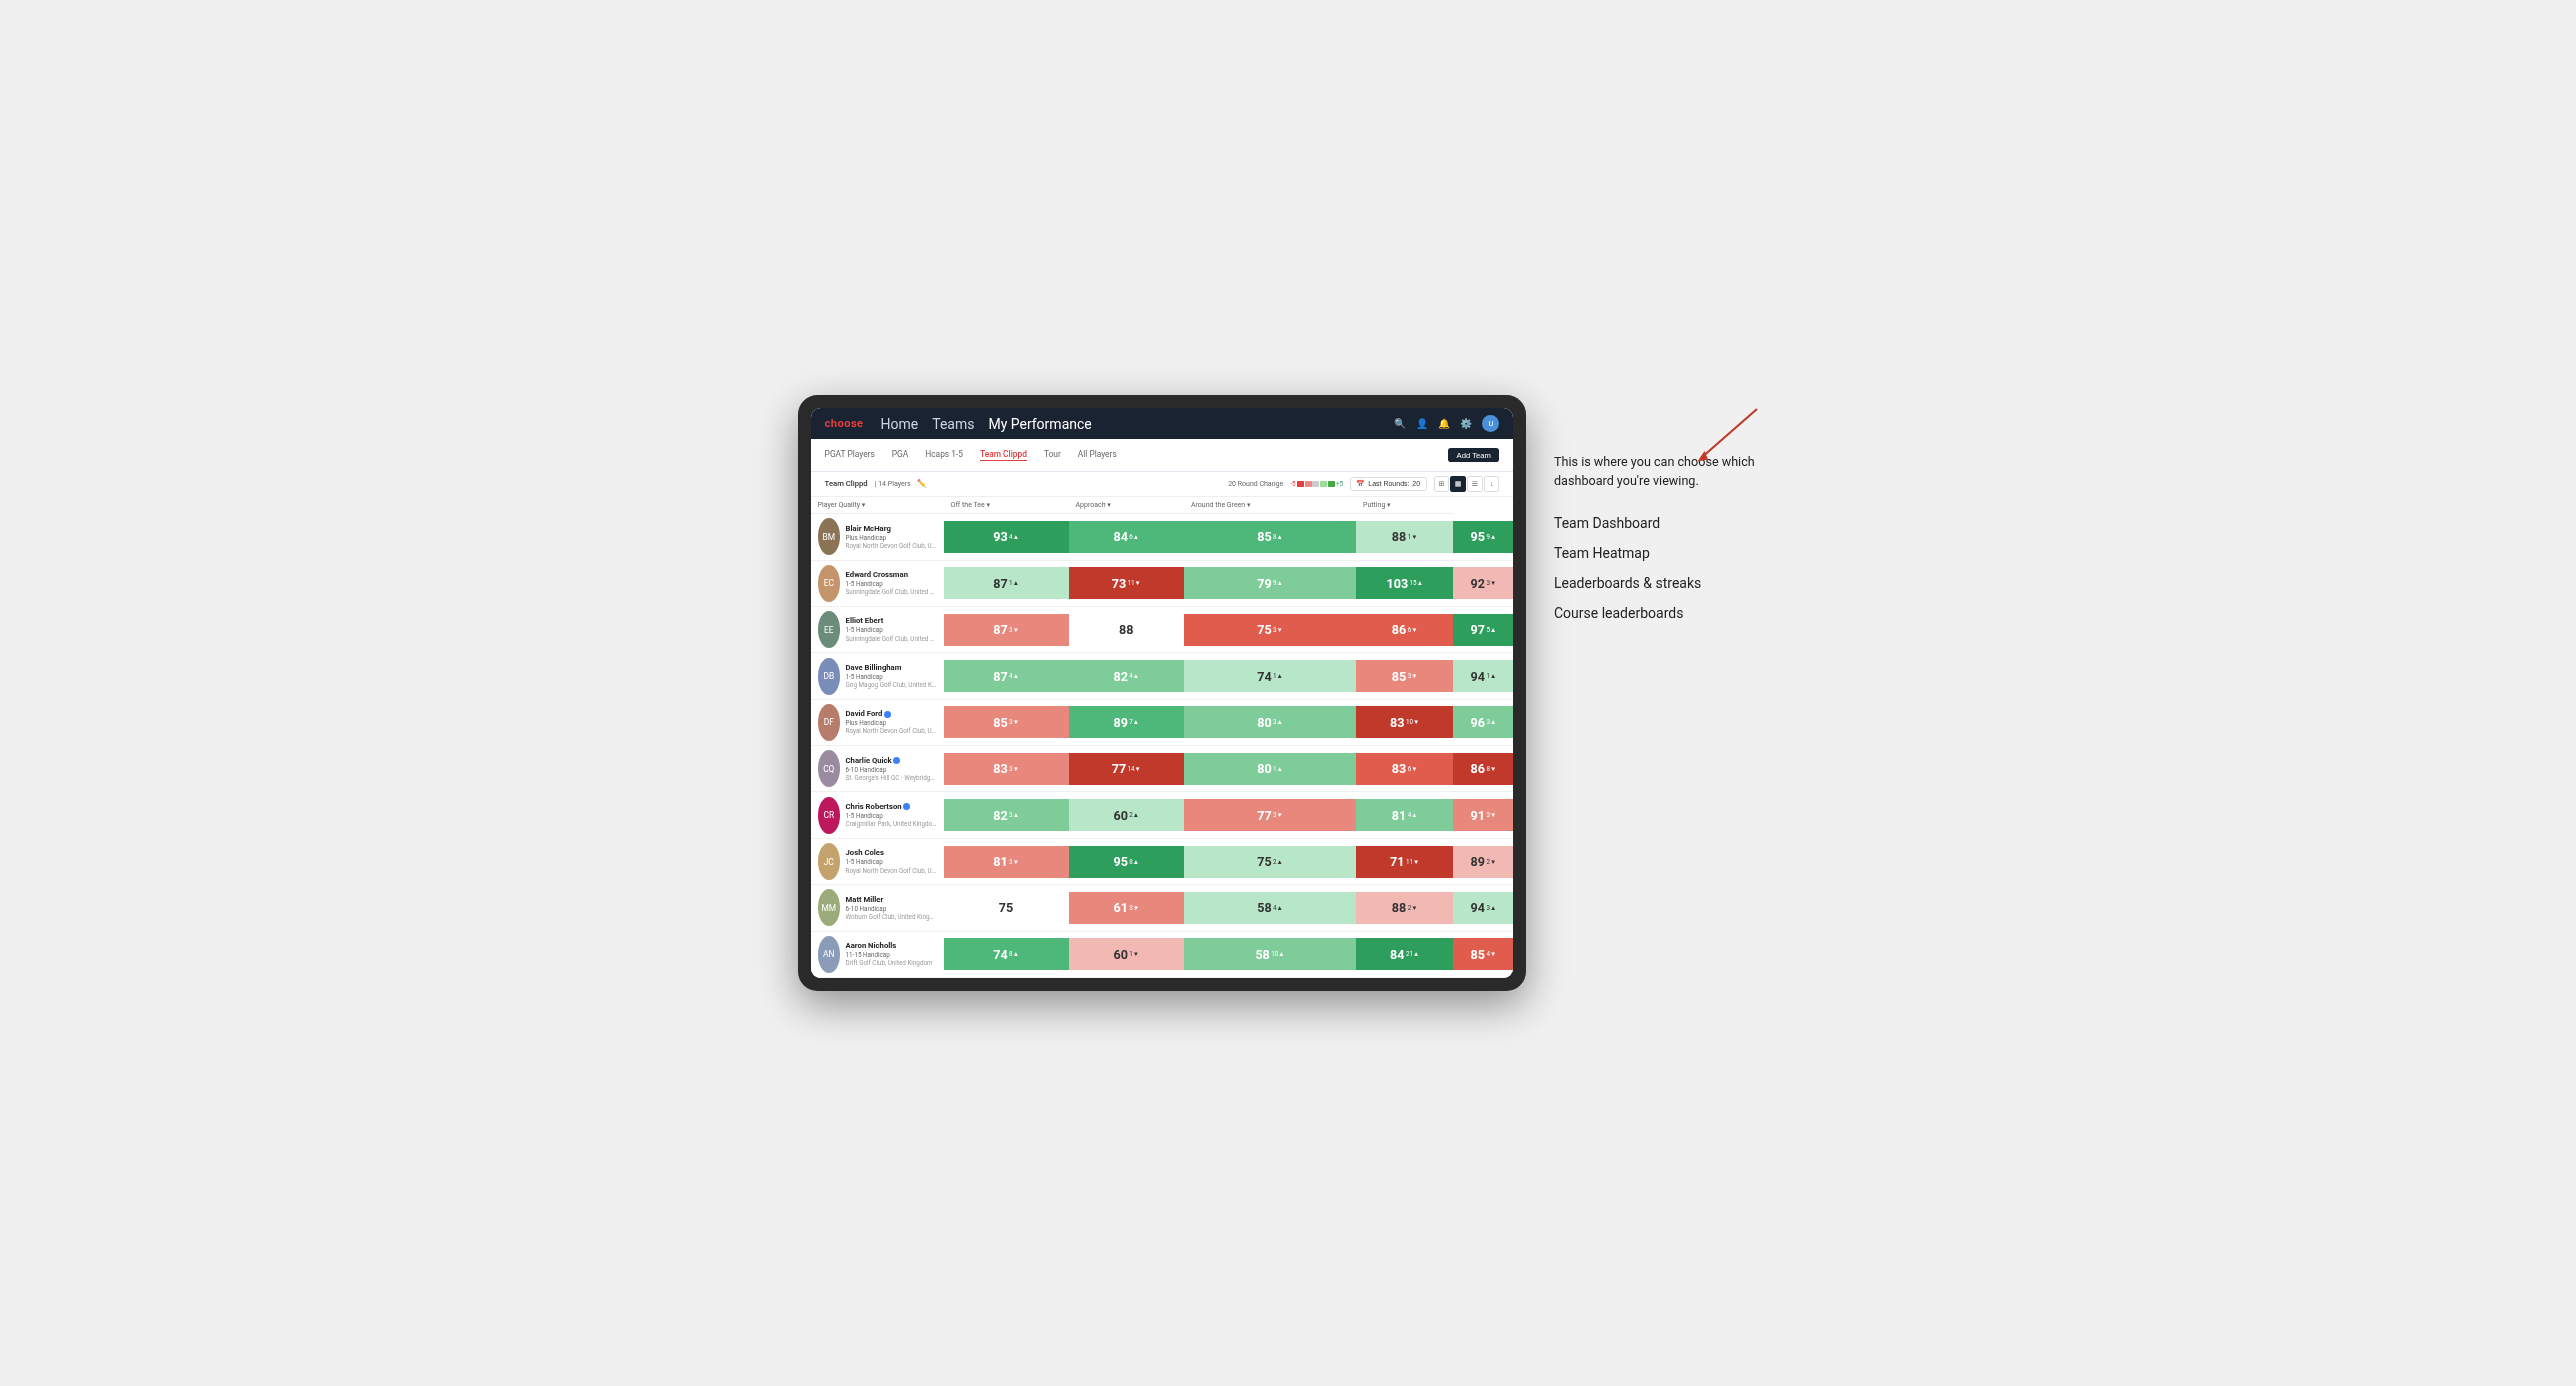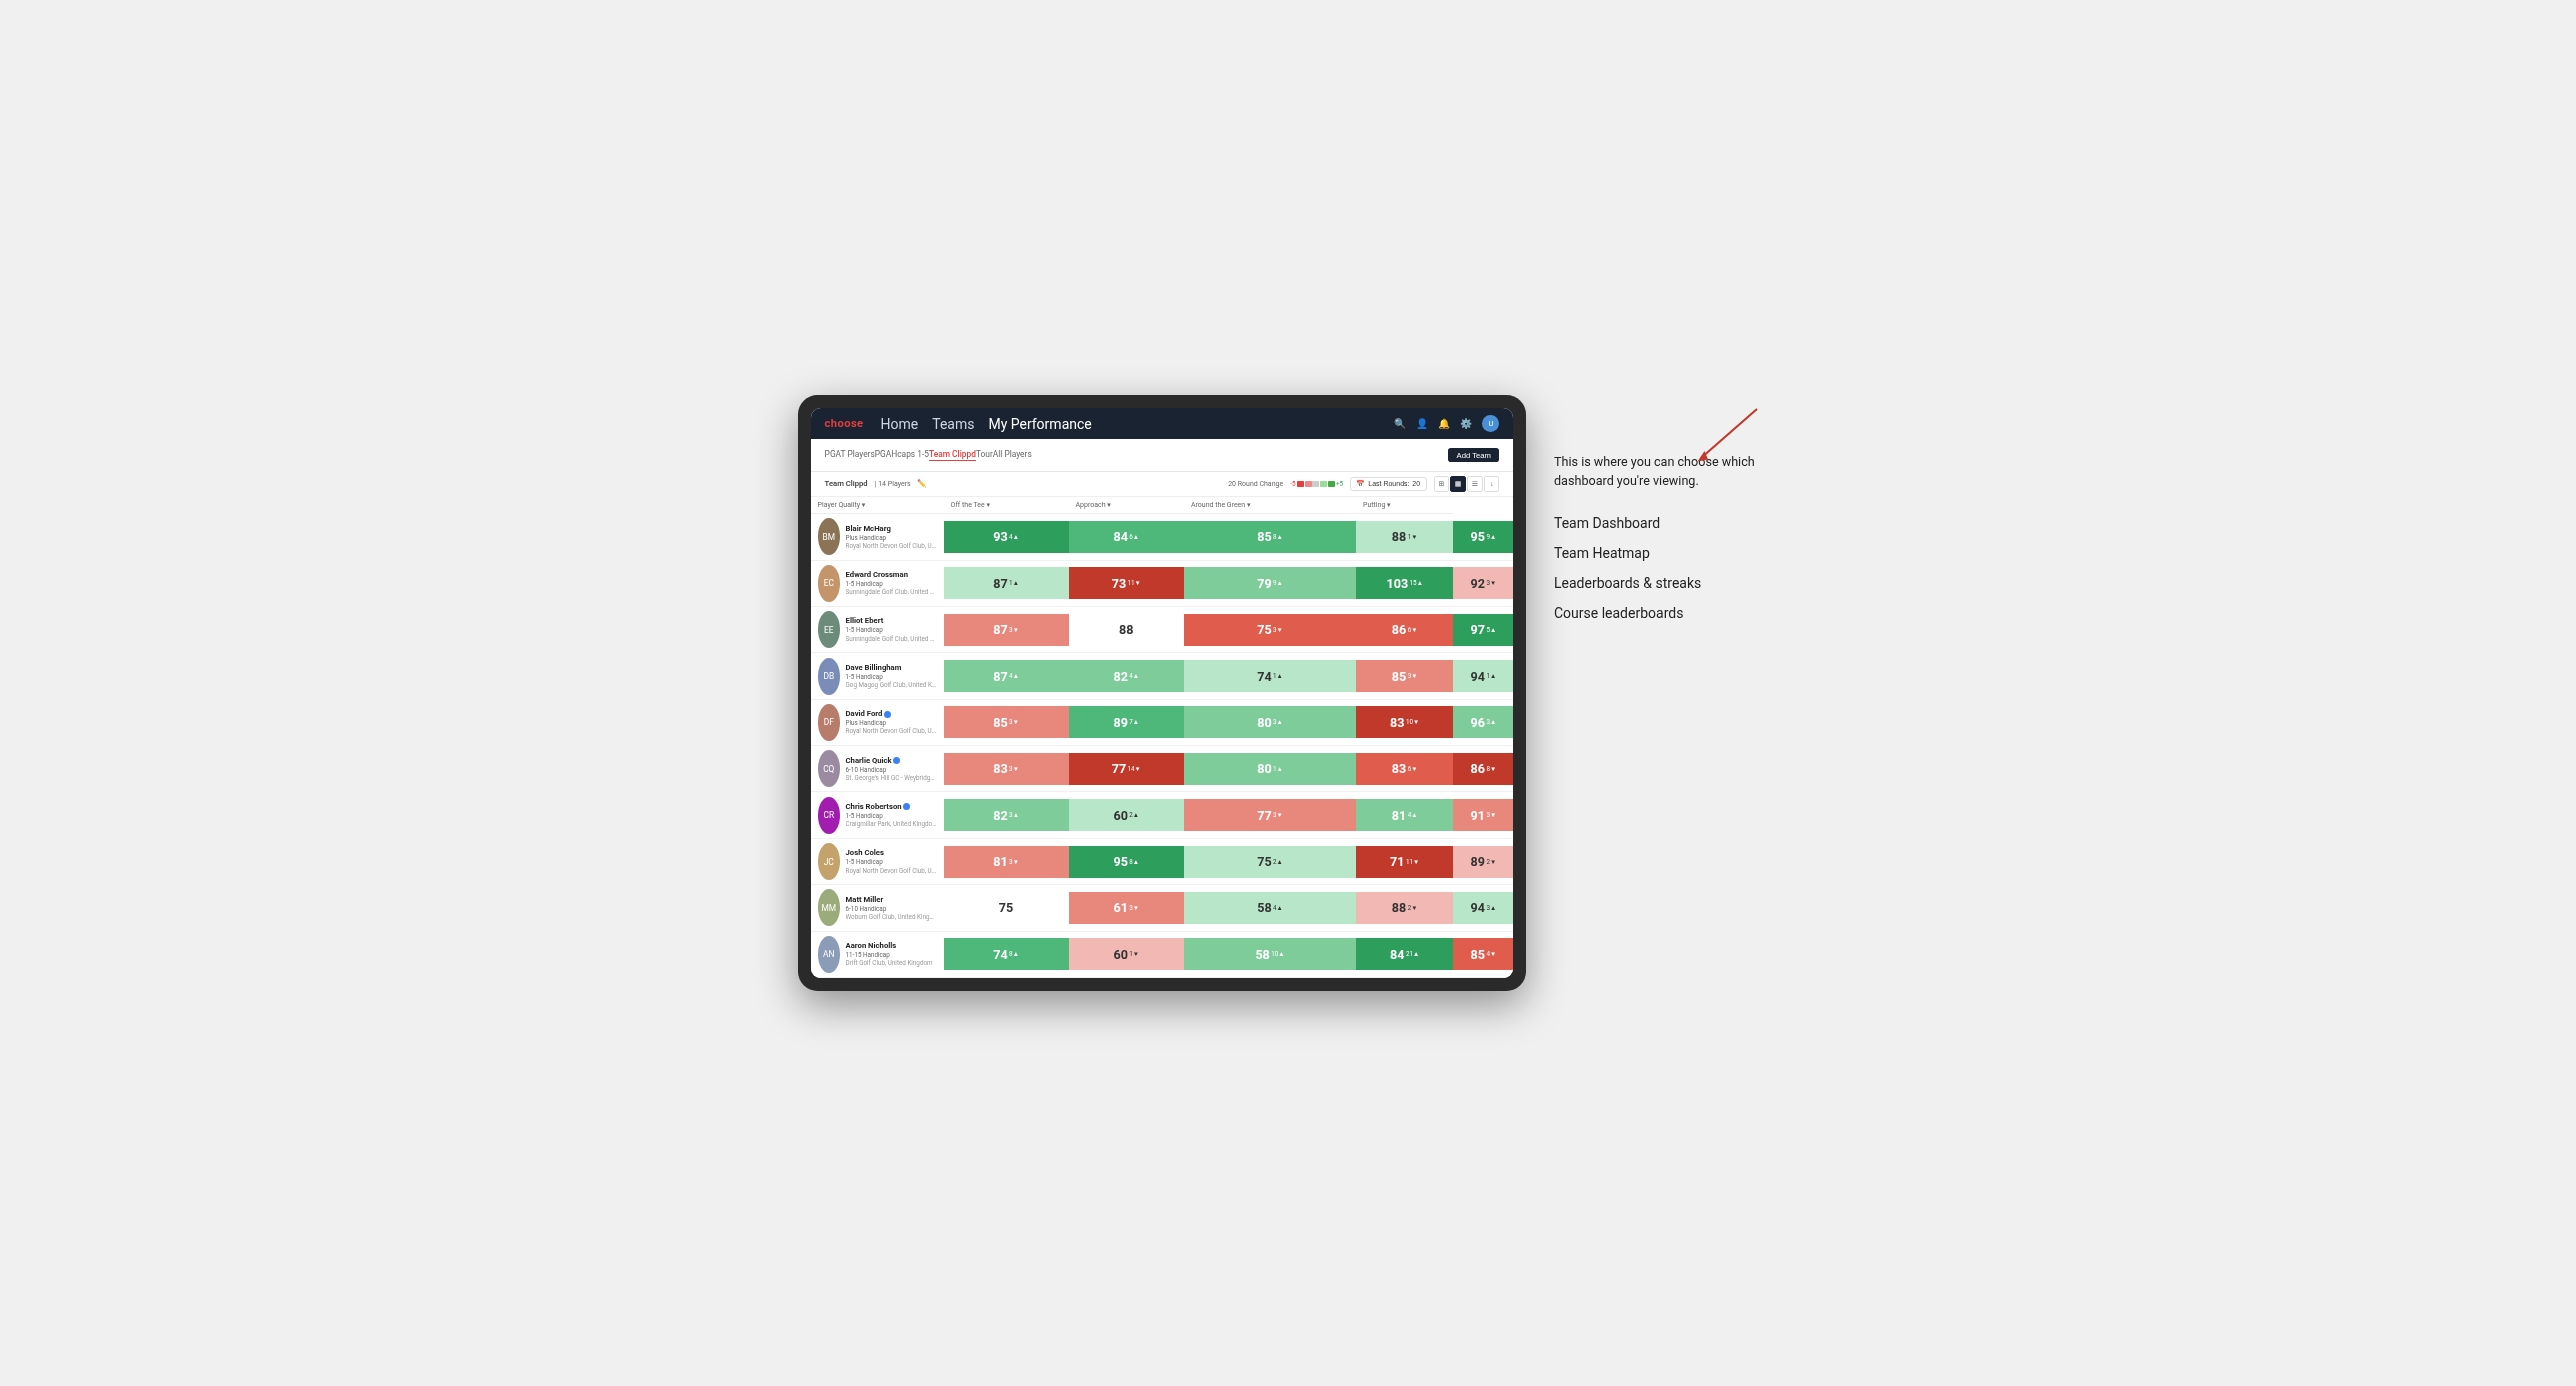--- a/index.html
+++ b/index.html
@@ -97,20 +97,21 @@
     }
 
     
     .tab-bar {
       background: #fff;
       border-bottom: 0.7px solid #e2e8f0;
       display: flex;
       align-items: center;
       padding: 0 14px;
       height: 33px;
+      gap: 17px;
     }
 
     .tab-item {
       font-size: 8.4px;
       color: #666;
       cursor: pointer;
       padding-bottom: 1.4px;
       border-bottom: 1.4px solid transparent;
     }
 
@@ -737,21 +738,21 @@
     <div class="score-box" style="background:#c0392b;color:#fff;">
       <span class="score-main">86</span>
       <span class="score-change" style="font-size:6.3px;">8▼</span>
     </div>
 
     </td>
   </tr>
               <tr>
     <td>
       <div class="player-cell">
-        <div class="player-avatar" style="background:#a21caf;color:#fff;">
+        <div class="player-avatar" style="background:#be185d;color:#fff;">
           CR
         </div>
         <div class="player-info">
           <div class="player-name">Chris Robertson<span class="badge-icon"></span></div>
           <div class="player-hcp">1-5 Handicap</div>
           <div class="player-club">Craigmillar Park, United Kingdom</div>
         </div>
       </div>
     </td>
     <td class="score-cell">

